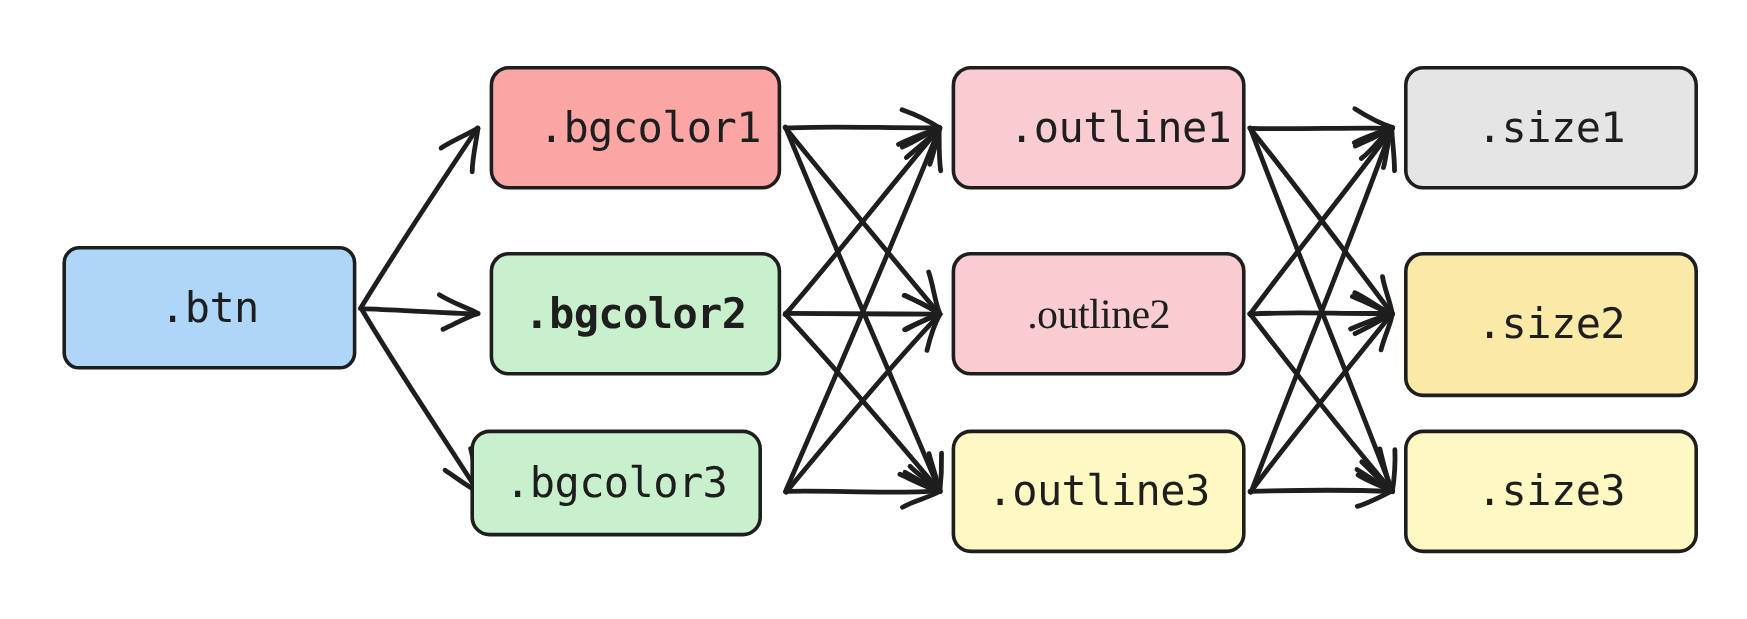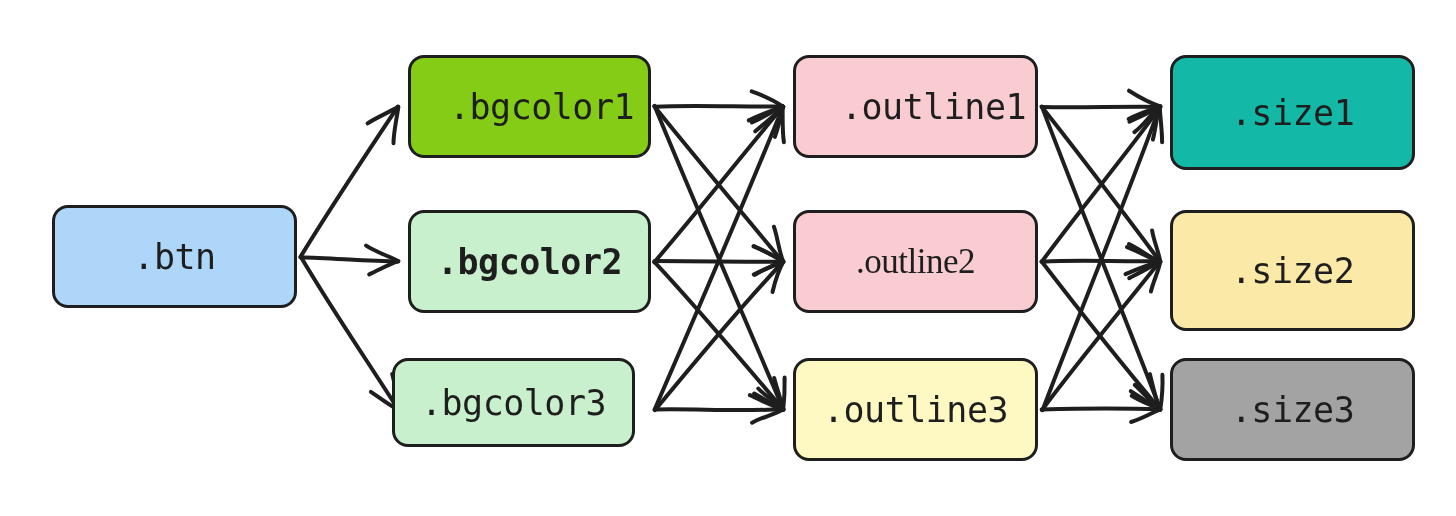--- a/index.html
+++ b/index.html
@@ -109,45 +109,45 @@
         <path d="M 1042.0 410.1 C 1077.4 362.4 1126.4 303.7 1160.0 261.3"></path>
         <path d="M 1160.3 261.3 C 1158.7 270.9 1153.5 280.7 1150.9 291.5"></path>
         <path d="M 1159.6 261.0 C 1150.6 267.4 1139.8 272.6 1129.2 278.1"></path>
         <path d="M 1041.6 409.5 C 1078.6 408.5 1119.5 407.8 1160.4 409.6"></path>
         <path d="M 1160.4 409.1 C 1151.5 413.2 1141.1 419.1 1131.1 422.0"></path>
         <path d="M 1159.5 409.1 C 1151.2 405.0 1139.3 400.8 1131.7 395.8"></path>
       </g>
   </svg>
 
   <div id="nodes-layer">
-      <div class="node-box" style="left: 52px; top: 205px; width: 245px; height: 103px; background: rgb(174, 214, 249);">
+      <div class="node-box" style="left: 52px; top: 205px; width: 245px; height: 103px; background: rgb(174, 214, 249); border-radius: 14px;">
         <span>.btn</span>
       </div>
-      <div class="node-box" style="left: 408px; top: 55px; width: 243px; height: 103px; background: #84cc16; padding-left: 24px;">
+      <div class="node-box" style="left: 408px; top: 55px; width: 243px; height: 103px; background: #fca5a5; padding-left: 24px;">
         <span>.bgcolor1</span>
       </div>
       <div class="node-box" style="left: 408px; top: 210px; width: 243px; height: 103px; background: rgb(200, 240, 204); font-weight: bold;">
         <span>.bgcolor2</span>
       </div>
       <div class="node-box" style="left: 392px; top: 358px; width: 243px; height: 89px; background: rgb(200, 240, 204); text-align: center;">
         <span>.bgcolor3</span>
       </div>
       <div class="node-box" style="left: 793px; top: 55px; width: 245px; height: 103px; background: rgb(248, 204, 208); padding-left: 36px;">
         <span>.outline1</span>
       </div>
       <div class="node-box" style="left: 793px; top: 210px; width: 245px; height: 103px; background: rgb(248, 204, 208); font-family: Liberation Serif, serif;">
         <span>.outline2</span>
       </div>
       <div class="node-box" style="left: 793px; top: 358px; width: 245px; height: 103px; background: #fef9c3;">
         <span>.outline3</span>
       </div>
-      <div class="node-box" style="left: 1170px; top: 55px; width: 245px; height: 115px; background: #14b8a6;">
+      <div class="node-box" style="left: 1170px; top: 55px; width: 245px; height: 103px; background: #e5e5e5;">
         <span>.size1</span>
       </div>
       <div class="node-box" style="left: 1170px; top: 210px; width: 245px; height: 121px; background: rgb(251, 233, 168);">
         <span>.size2</span>
       </div>
-      <div class="node-box" style="left: 1170px; top: 358px; width: 245px; height: 103px; background: #a3a3a3;">
+      <div class="node-box" style="left: 1170px; top: 358px; width: 245px; height: 103px; background: #fef9c3;">
         <span>.size3</span>
       </div>
     </div>
 
 </div>
 
 </body></html>

